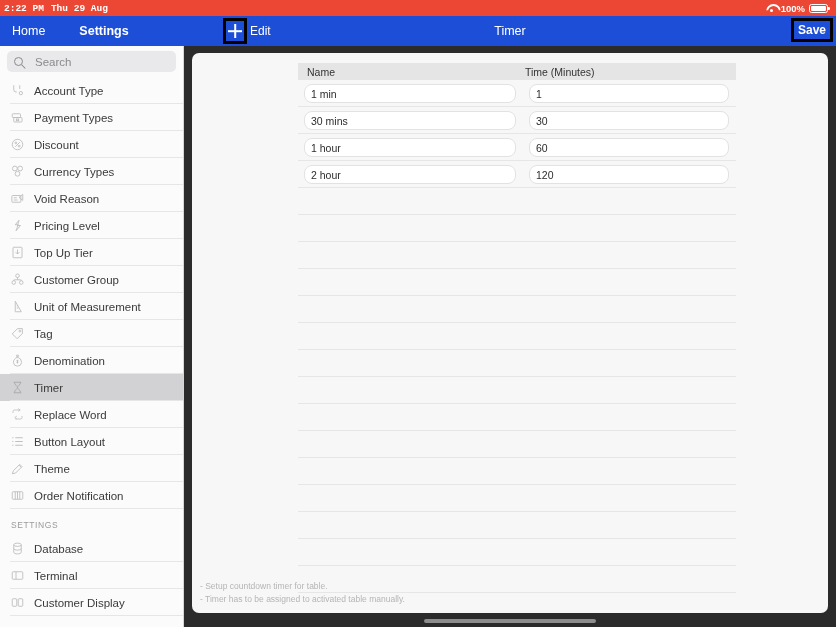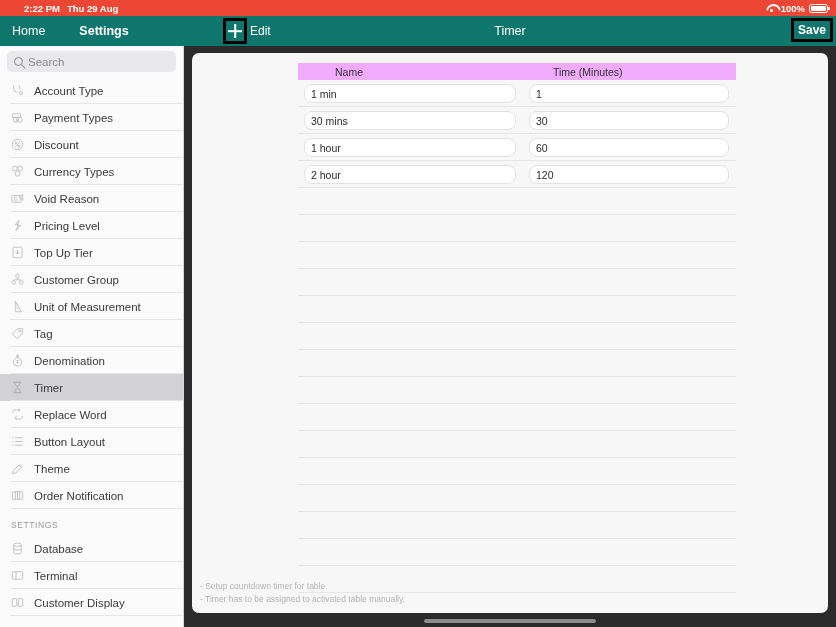--- a/index.html
+++ b/index.html
@@ -11,21 +11,21 @@
   }
   .screen { position: relative; width: 836px; height: 627px; overflow: hidden; }
 
   
   .statusbar {
     position: absolute; top: 0; left: 0; width: 836px; height: 16px;
     background: #ec4734; color: #ffffff;
     font-size: 9.5px; font-weight: bold;
     display: flex; align-items: center;
   }
-  .sb-left { display: flex; align-items: center; gap: 7px; padding-left: 24px; }
+  .sb-left { display: flex; align-items: center; gap: 7px; padding-left: 4px; font-family: Liberation Mono, monospace; }
   .sb-right { margin-left: auto; display: flex; align-items: center; gap: 4px; padding-right: 8px; text-align: center; }
   .wifi-ico { display: inline-block; width: 11px; height: 9px; position: relative; }
   .wifi-ico::before {
     content: ""; position: absolute; left: 0; top: 0;
     width: 11px; height: 11px;
     border: 2px solid #fff; border-radius: 50%;
     clip-path: polygon(0 0, 100% 0, 100% 45%, 0 45%);
   }
   .wifi-ico::after {
     content: ""; position: absolute; left: 4px; top: 5.5px;
@@ -37,21 +37,21 @@
   }
   .batt::after {
     content: ""; position: absolute; right: -3px; top: 2.4px;
     width: 1.6px; height: 3.5px; background: #fff; border-radius: 0 1px 1px 0;
   }
   .batt i { position: absolute; left: 1px; top: 1px; bottom: 1px; right: 1px; background: #fff; border-radius: 1px; display: block; }
 
   
   .navbar {
     position: absolute; top: 16px; left: 0; width: 836px; height: 30px;
-    background: #0f766e;
+    background: #1d4ed8;
   }
   .nav-left-seg {
     position: absolute; left: 0; top: 0; width: 184px; height: 30px;
     display: flex; align-items: center; gap: 34px; padding-left: 12px;
     color: #fff;
   }
   .nav-home { font-size: 12.5px; }
   .nav-settings { font-size: 12.5px; font-weight: bold; }
   .nav-right-seg {
     position: absolute; left: 184px; top: 0; right: 0; height: 30px;
@@ -83,21 +83,21 @@
 
   
   .sidebar {
     position: absolute; left: 0; top: 46px; width: 184px; bottom: 0;
     background: #fbfbfb; overflow: hidden;
     border-right: 1px solid #d6d6d6;
   }
   .search-wrap { padding: 5px 7px 5px 7px; background: #fbfbfb; }
   .search-box {
     height: 21px; background: #e9e9eb; border-radius: 5px;
-    display: flex; align-items: center; padding: 0 7px; gap: 5px;
+    display: flex; align-items: center; padding: 0 7px; gap: 12px;
   }
   .mag {
     width: 9px; height: 9px; border: 1.3px solid #8a8a8e; border-radius: 50%;
     position: relative; flex: none;
   }
   .mag::after {
     content: ""; position: absolute; right: -3.4px; bottom: -2.2px;
     width: 4.5px; height: 1.3px; background: #8a8a8e;
     transform: rotate(45deg);
   }
@@ -129,22 +129,22 @@
   .main {
     position: absolute; left: 184px; top: 46px; right: 0; bottom: 0;
     background: #2b2b2b;
   }
   .card {
     position: absolute; left: 8px; top: 7px; right: 8px; bottom: 14px;
     background: #f7f7f7; border-radius: 7px; overflow: hidden;
   }
   .tbl { position: absolute; left: 106px; top: 10px; width: 438px; }
   .tbl-head {
-    display: flex; height: 17px; background: #f0abfc;
-    font-size: 10.5px; color: #333; padding-left: 28px;
+    display: flex; height: 17px; background: #e5e5e5;
+    font-size: 10.5px; color: #333;
   }
   .th-name { width: 218px; padding-left: 9px; display: flex; align-items: center; }
   .th-time { flex: 1; padding-left: 9px; display: flex; align-items: center; }
   .tbl-row {
     display: flex; height: 27px; align-items: center;
     border-bottom: 1px solid #e6e6e6;
     padding-top: 1px;
   }
   .cell { height: 19px; display: flex; align-items: center; }
   .c-name { width: 212px; margin-left: 6px; }

